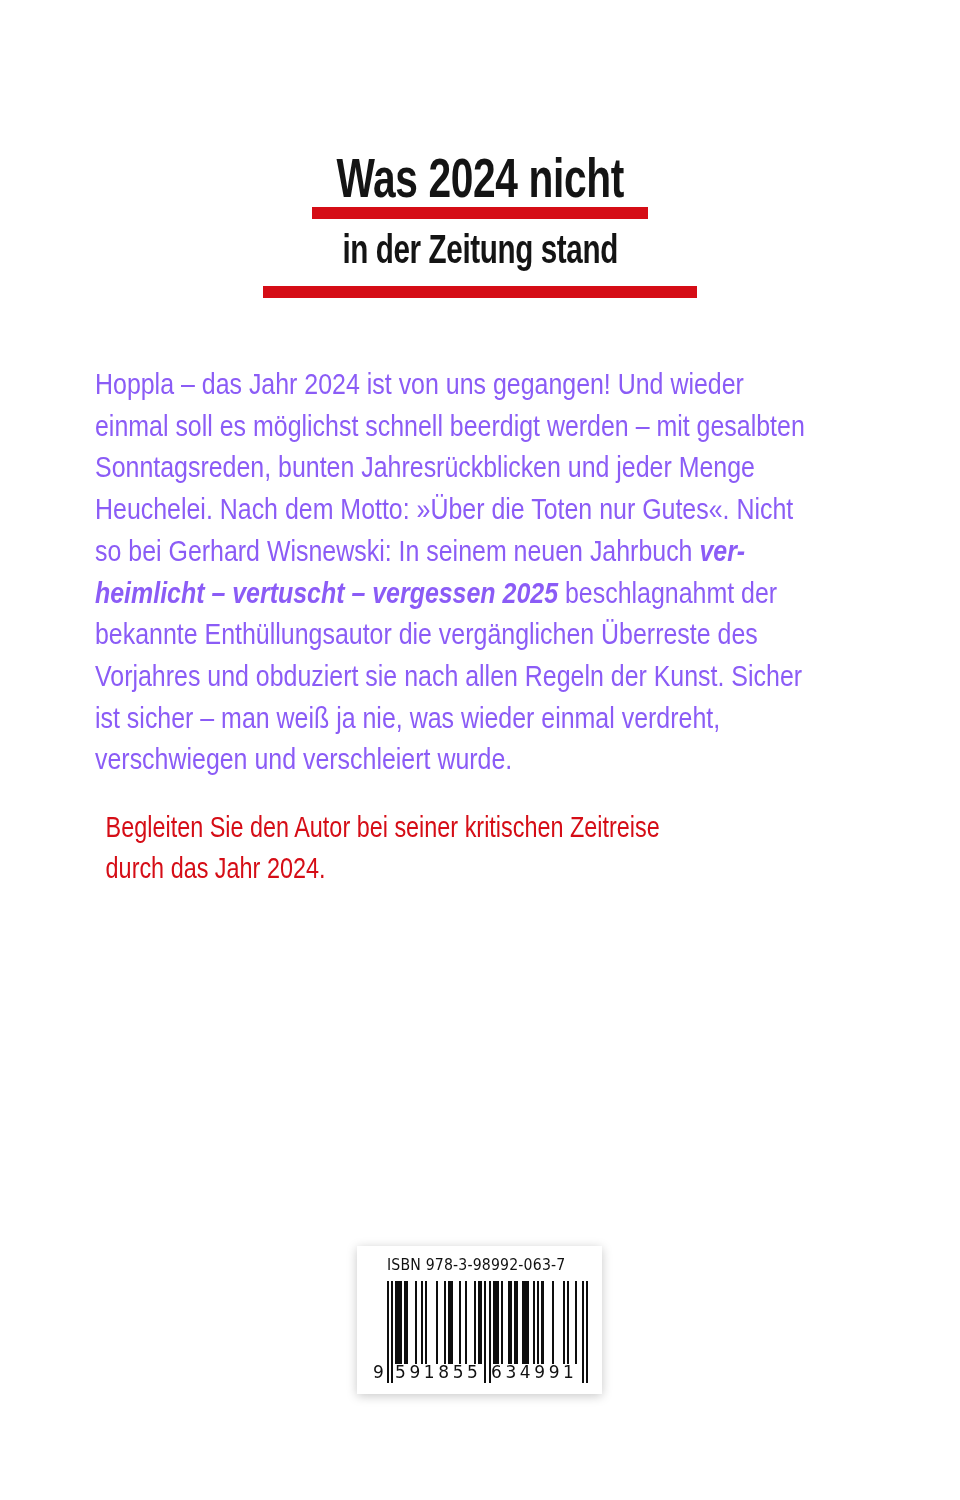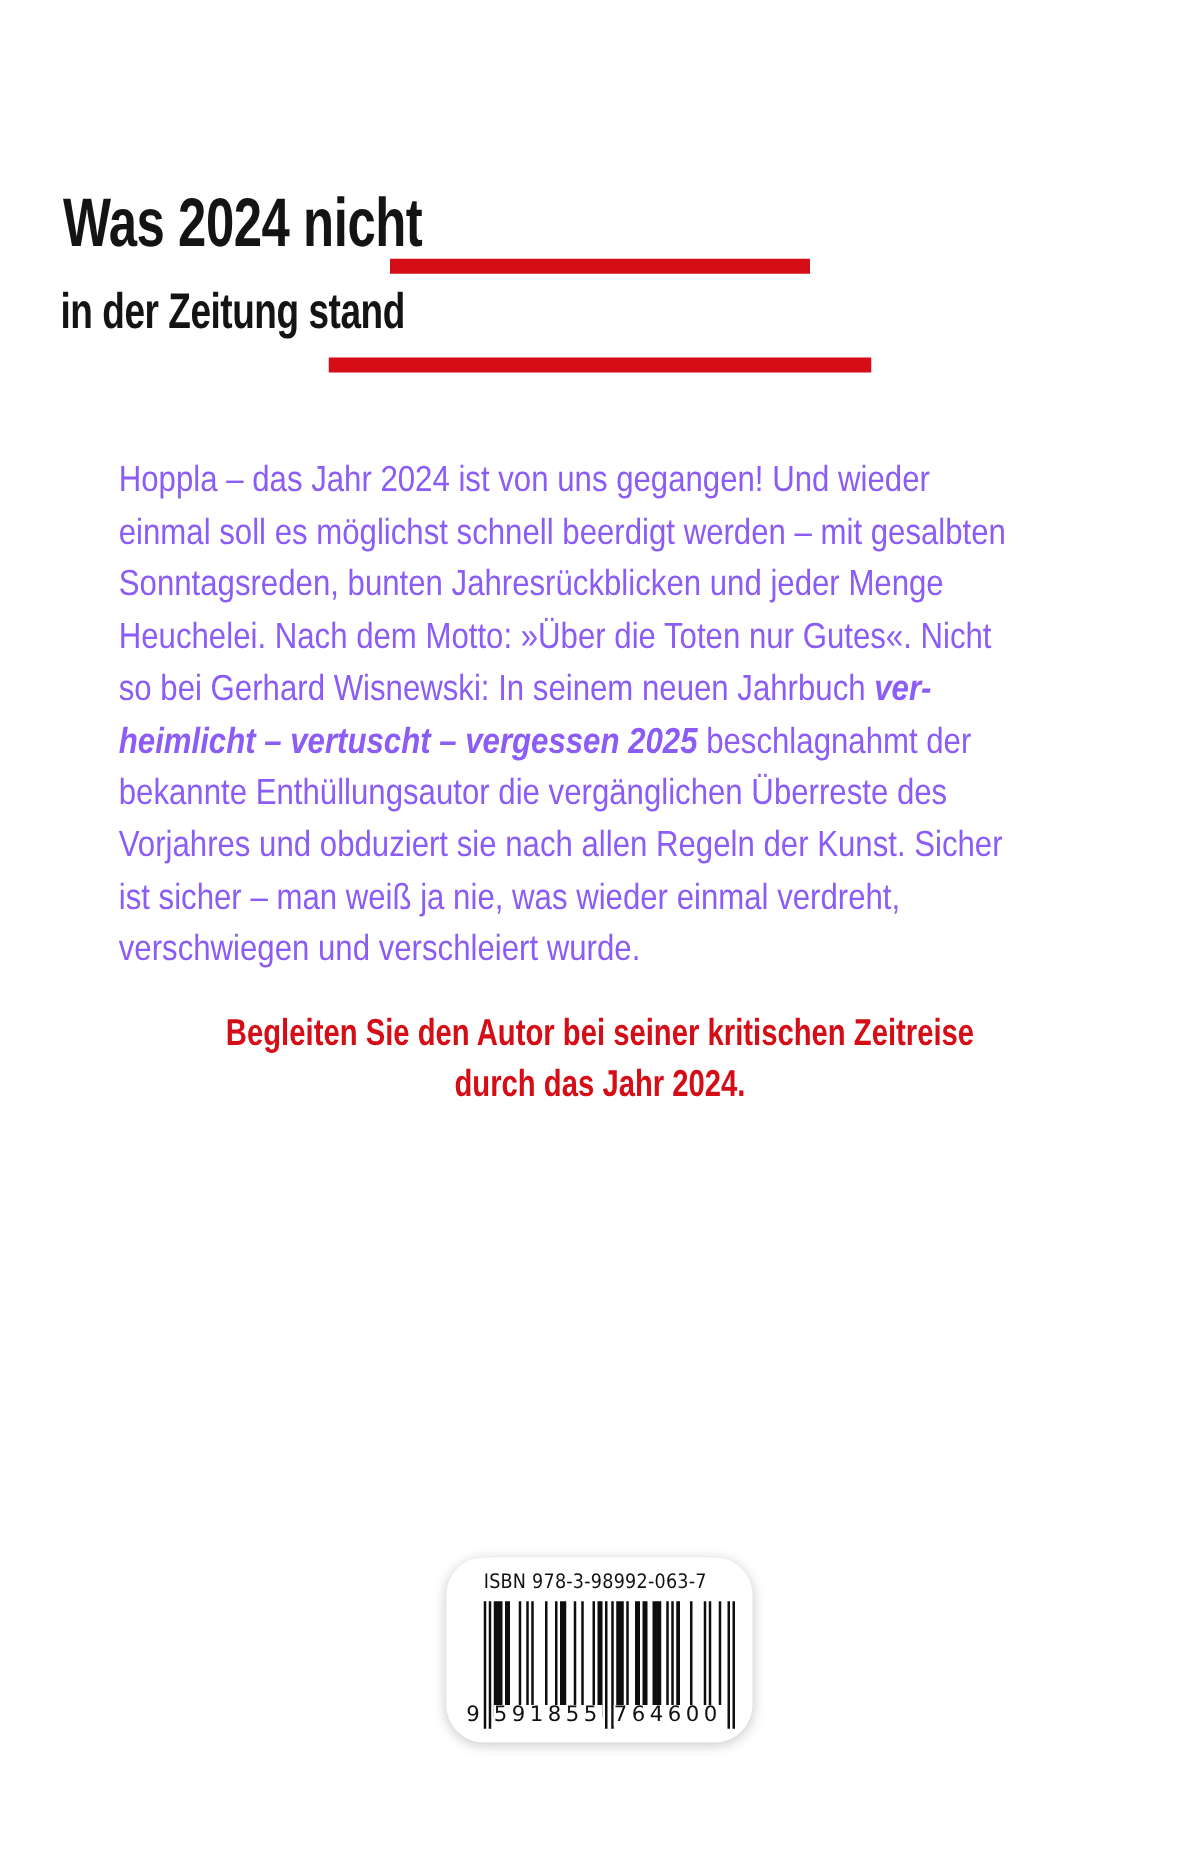--- a/index.html
+++ b/index.html
@@ -12,20 +12,21 @@
     height: 1500px;
     position: relative;
     overflow: hidden;
     font-family: "Liberation Sans", sans-serif;
     color: #1a1a1a;
   }
   .headline-line {
     position: absolute;
     left: 0;
     width: 960px;
+    text-align: center;
     font-family: "Liberation Sans", sans-serif;
     font-weight: 700;
     color: #141414;
     white-space: nowrap;
     line-height: 1;
   }
   .headline-line span {
     display: inline-block;
     transform: scaleX(0.74);
     transform-origin: center;
@@ -59,42 +60,41 @@
   .body-line em {
     font-style: italic;
     font-weight: 700;
   }
 
   .closing {
     position: absolute;
     left: 0;
     width: 960px;
     top: 806px;
-    text-align: center;
+    text-align: left;
     color: #d50d16;
-    font-weight: 700;
+    font-weight: 400;
     font-size: 30px;
     line-height: 41px;
   }
   .closing span {
     display: block;
     white-space: nowrap;
     transform: scaleX(0.78);
     transform-origin: center;
   }
 
   .barcode-box {
     position: absolute;
     left: 357px;
     top: 1246px;
     width: 245px;
     height: 148px;
     background: #ffffff;
     box-shadow: 0 2px 10px rgba(0,0,0,0.22);
-    border-radius: 30px;
   }
   .isbn-label {
     position: absolute;
     left: 30px;
     top: 9px;
     font-family: "DejaVu Sans", sans-serif;
     font-size: 16px;
     color: #111;
     white-space: nowrap;
     transform: scaleX(0.88);
@@ -186,14 +186,14 @@
       <div class="bar" style="left: 154.45px; width: 2.12px; height: 93px;"></div>
       <div class="bar" style="left: 165.03px; width: 2.12px; height: 93px;"></div>
       <div class="bar" style="left: 175.61px; width: 2.12px; height: 93px;"></div>
       <div class="bar" style="left: 179.84px; width: 2.12px; height: 93px;"></div>
       <div class="bar" style="left: 188.31px; width: 2.12px; height: 93px;"></div>
       <div class="bar" style="left: 194.65px; width: 2.12px; height: 102px;"></div>
       <div class="bar" style="left: 198.88px; width: 2.12px; height: 102px;"></div>
     </div>
   <div class="digits" id="digit-first">9</div>
   <div class="digits" id="digits-left">591855</div>
-  <div class="digits" id="digits-right">764600</div>
+  <div class="digits" id="digits-right">634991</div>
 </div>
 
 </body></html>

